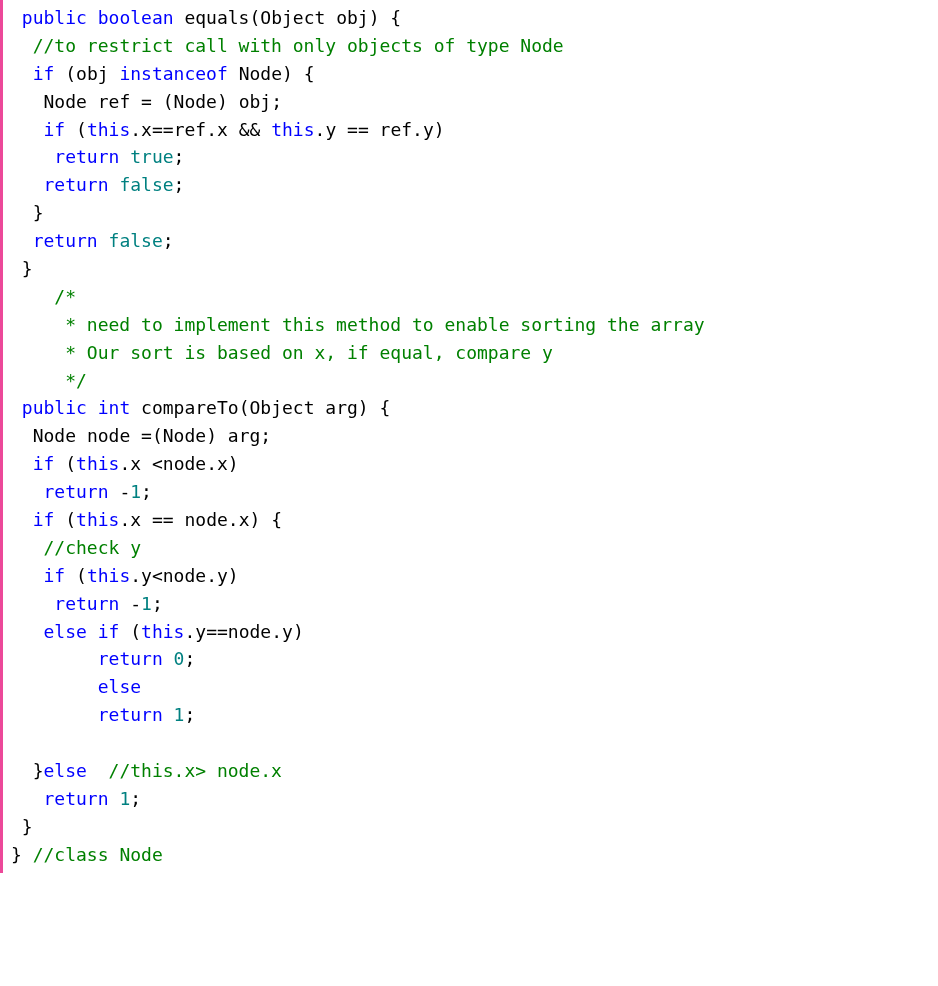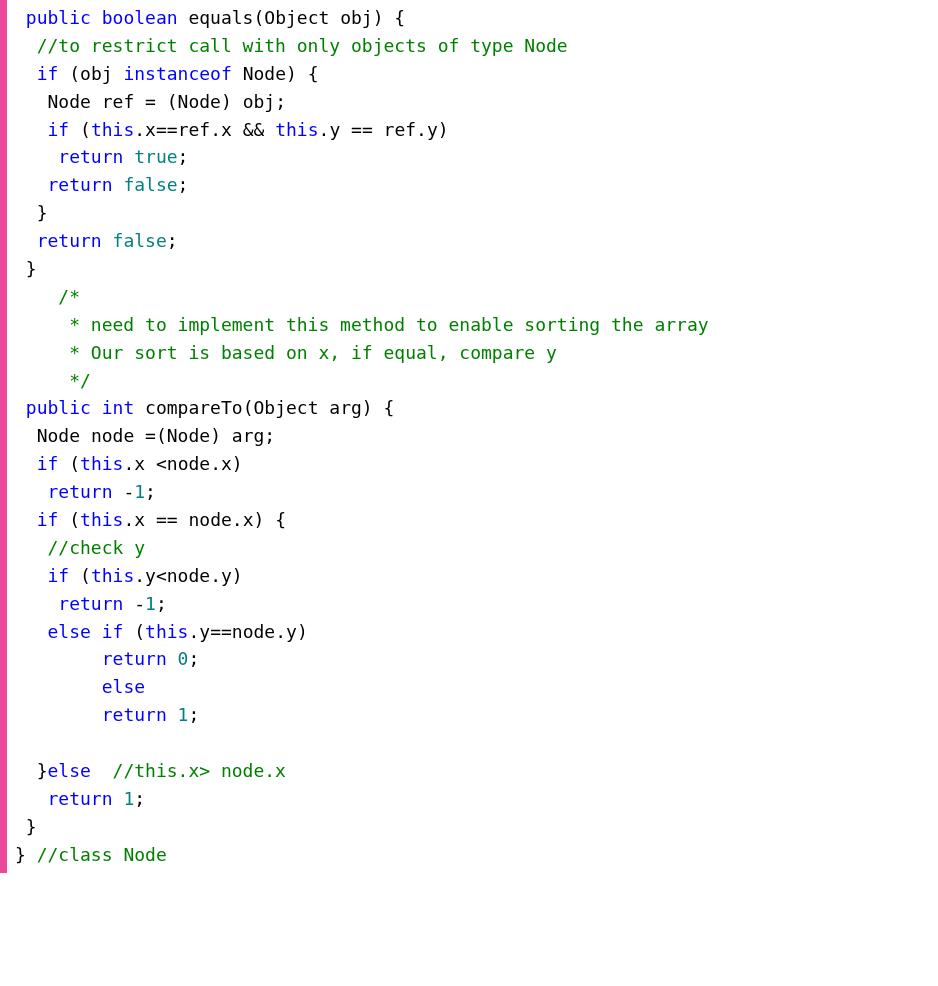--- a/index.html
+++ b/index.html
@@ -5,21 +5,21 @@
   body {
     margin: 0;
     padding: 0;
     background: #ffffff;
     font-family: "Menlo", "Consolas", "DejaVu Sans Mono", monospace;
     font-size: 18px;
     line-height: 1.55;
     width: 938px;
   }
   .code-block {
-    border-left: 7px solid #ec4899;
+    border-left: 3px solid #ec4899;
     padding: 4px 16px 4px 8px;
     white-space: pre;
     color: #000000;
   }
   .kw   { color: #0000ff; }   
   .lit  { color: #008080; }   
   .com  { color: #008000; }   
   .op   { color: #000000; }   
   .id   { color: #000000; }   
 </style>

